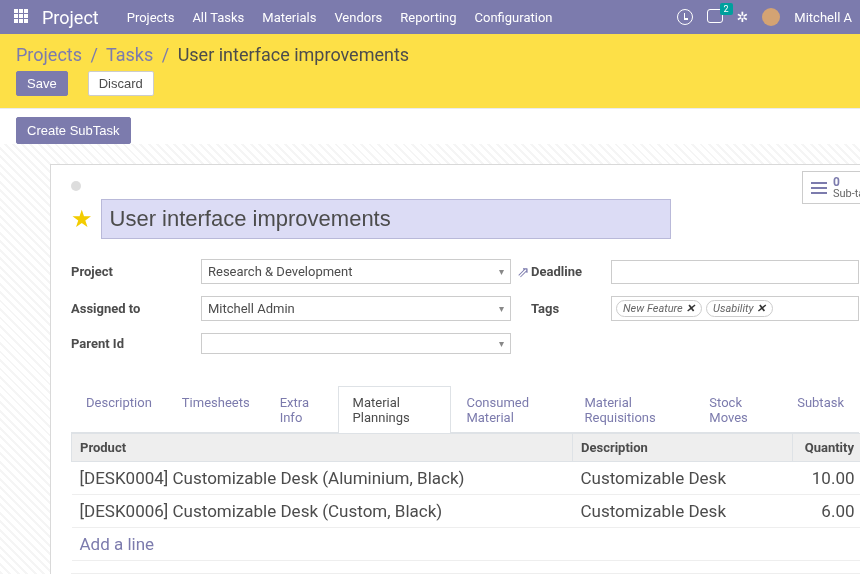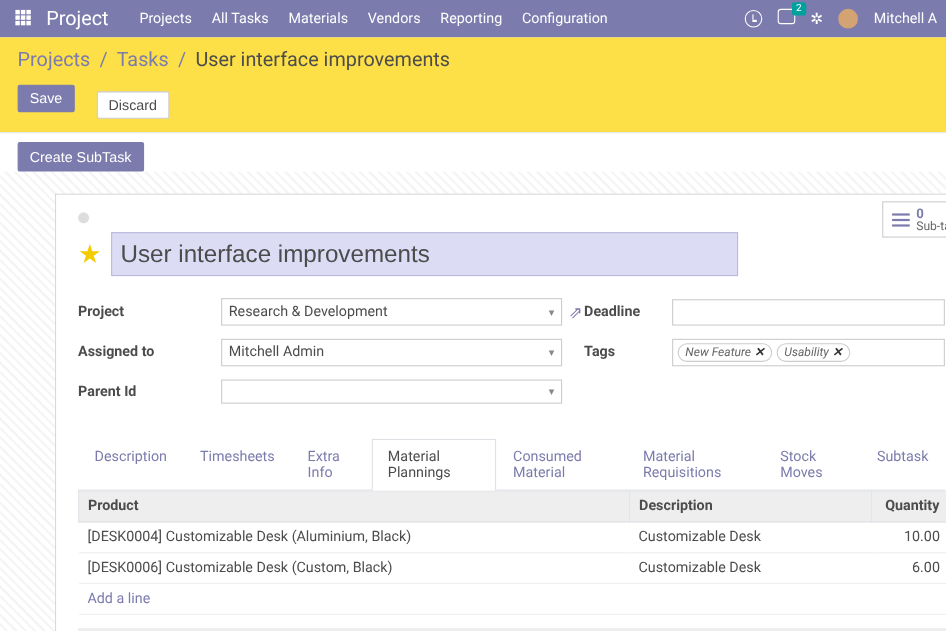--- a/index.html
+++ b/index.html
@@ -25,21 +25,21 @@
 
 
 .subheader { background: #fde047; padding: 10px 16px 12px; border-bottom: 1px solid #e9ecef; }
 .breadcrumb { font-size: 18px; margin-bottom: 6px; }
 .breadcrumb a { color: #7c7bad; cursor: pointer; }
 .breadcrumb .sep { color: #7c7bad; margin: 0 4px; }
 .breadcrumb .current { color: #4c4c4c; }
 .actions { display: flex; gap: 20px; align-items: center; }
 .btn { padding: 4px 10px; font-size: 13px; border: 1px solid #ccc; background: #fff; cursor: pointer; border-radius: 2px; }
 .btn-primary { background: #7c7bad; color: #fff; border-color: #7c7bad; }
-.btn-secondary { background: #fff; color: #4c4c4c; margin-top: 12px; }
+.btn-secondary { background: #fff; color: #4c4c4c; }
 .btn-subtask { background: #7c7bad; color: #fff; border-color: #7c7bad; padding: 5px 10px; margin: 8px 0 0 16px; }
 
 
 .sheet-wrap { background: repeating-linear-gradient(45deg,#f5f5f5 0 2px,#fff 2px 6px); padding: 20px 0 0 50px; height: calc(574px - 34px - 66px - 36px); overflow: hidden; }
 .sheet { background: #fff; border: 1px solid #d9d9d9; padding: 16px 20px; min-height: 420px; position: relative; width: 830px; }
 
 .status-dot { width: 10px; height: 10px; border-radius: 50%; background: #ddd; margin-bottom: 8px; }
 
 .title-row { display: flex; align-items: center; gap: 8px; margin-bottom: 20px; }
 .star { color: #f3cc00; font-size: 24px; }
@@ -63,21 +63,21 @@
 
 
 .tabs { display: flex; border-bottom: 1px solid #dee2e6; }
 .tab { padding: 8px 14px; color: #7c7bad; cursor: pointer; font-size: 13px; border: 1px solid transparent; border-bottom: none; margin-bottom: -1px; }
 .tab.active { color: #4c4c4c; border-color: #dee2e6; background: #fff; }
 
 
 .tbl { width: 110%; border-collapse: collapse; margin-top: 0; }
 .tbl th { background: #eee; text-align: left; font-weight: bold; padding: 6px 8px; border: 1px solid #dee2e6; font-size: 13px; }
 .tbl th.right, .tbl td.right { text-align: right; }
-.tbl td { padding: 6px 8px; border-bottom: 1px solid #eee; font-size: 13px; }
+.tbl td { padding: 6px 8px; border-bottom: 1px solid #eee; font-size: 17px; }
 .add-line { color: #7c7bad; padding: 6px 8px; cursor: pointer; font-size: 13px; }
 .footer-bar { background: #eee; height: 18px; margin-top: 12px; width: 110%; }
 </style>
 </head>
 <body>
 
 
 
 
 <div class="topnav">

